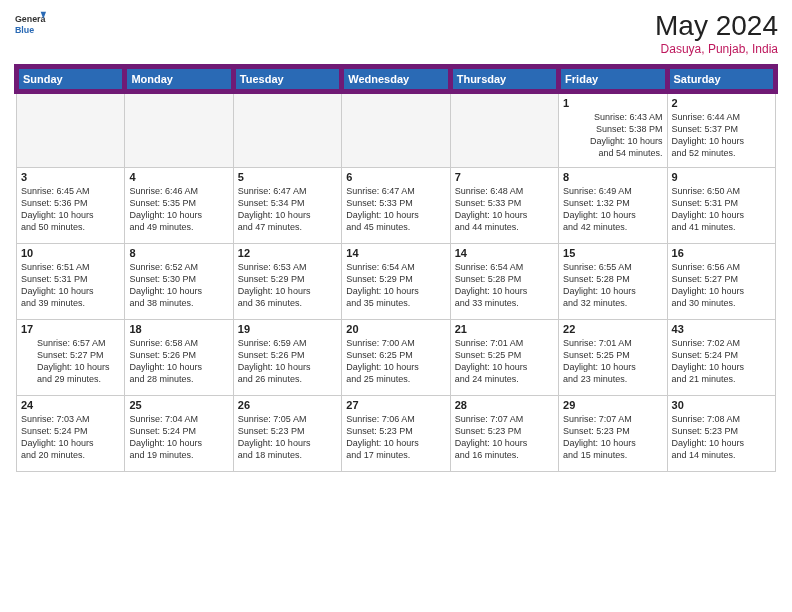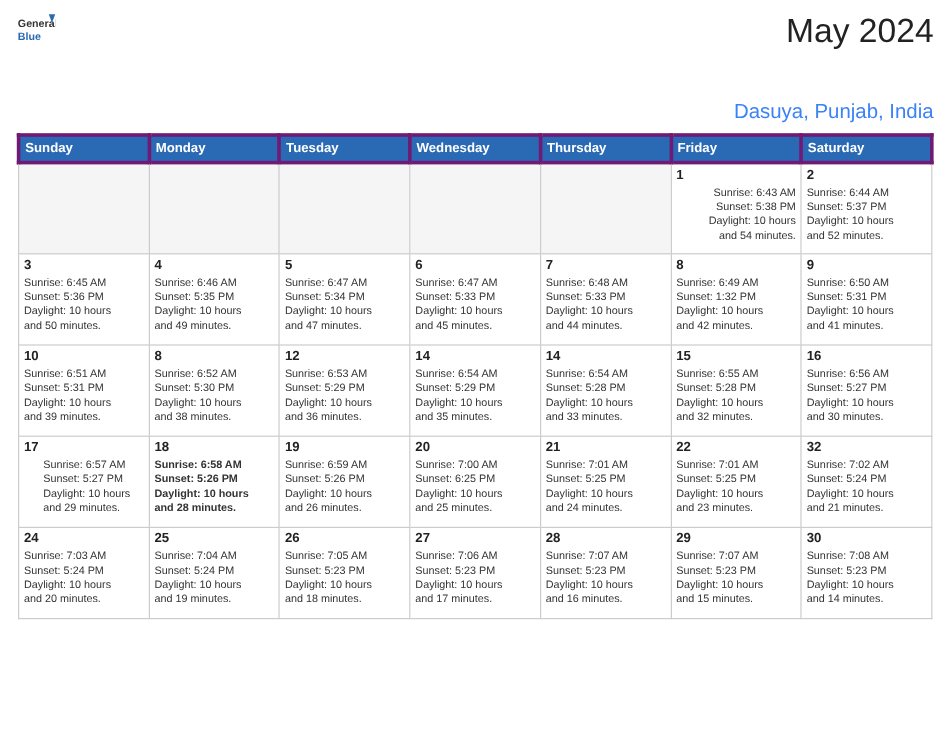--- a/index.html
+++ b/index.html
@@ -33,37 +33,36 @@
     }
     .title-block {
       text-align: right;
     }
     .month-title {
       font-size: 28px;
       font-weight: normal;
       color: #222;
     }
     .location {
-      font-size: 17px;
-      color: #3b82f6;
-      margin-top: 41px;
+      font-size: 12px;
+      color: #be185d;
     }
     .calendar-table {
       width: 100%;
       border-collapse: collapse;
       table-layout: fixed;
     }
     .calendar-table th {
       background: #2a6ab5;
       color: #fff;
       font-size: 11px;
       font-weight: bold;
       padding: 4px 4px;
       text-align: left;
-      border: 3px solid #701a75;
+      border: 5px solid #701a75;
     }
     .calendar-table td {
       border: 1px solid #ccc;
       vertical-align: top;
       padding: 3px 4px;
       font-size: 9.5px;
       color: #333;
       height: 76px;
       background: #fff;
     }
@@ -241,21 +240,21 @@
         <tr>
           <td>
             <span class="day-number">17</span>
             <div class="day-info" style="white-space: pre-line; margin-left: 16px;">Sunrise: 6:57 AM
 Sunset: 5:27 PM
 Daylight: 10 hours
 and 29 minutes.</div>
           </td>
           <td>
             <span class="day-number">18</span>
-            <div class="day-info" style="white-space: pre-line; font-weight: bold;">Sunrise: 6:58 AM
+            <div class="day-info" style="white-space: pre-line;">Sunrise: 6:58 AM
 Sunset: 5:26 PM
 Daylight: 10 hours
 and 28 minutes.</div>
           </td>
           <td>
             <span class="day-number">19</span>
             <div class="day-info" style="white-space: pre-line;">Sunrise: 6:59 AM
 Sunset: 5:26 PM
 Daylight: 10 hours
 and 26 minutes.</div>
@@ -275,21 +274,21 @@
 and 24 minutes.</div>
           </td>
           <td>
             <span class="day-number">22</span>
             <div class="day-info" style="white-space: pre-line;">Sunrise: 7:01 AM
 Sunset: 5:25 PM
 Daylight: 10 hours
 and 23 minutes.</div>
           </td>
           <td>
-            <span class="day-number">32</span>
+            <span class="day-number">43</span>
             <div class="day-info" style="white-space: pre-line;">Sunrise: 7:02 AM
 Sunset: 5:24 PM
 Daylight: 10 hours
 and 21 minutes.</div>
           </td>
         </tr>
         <tr>
           <td>
             <span class="day-number">24</span>
             <div class="day-info" style="white-space: pre-line;">Sunrise: 7:03 AM

